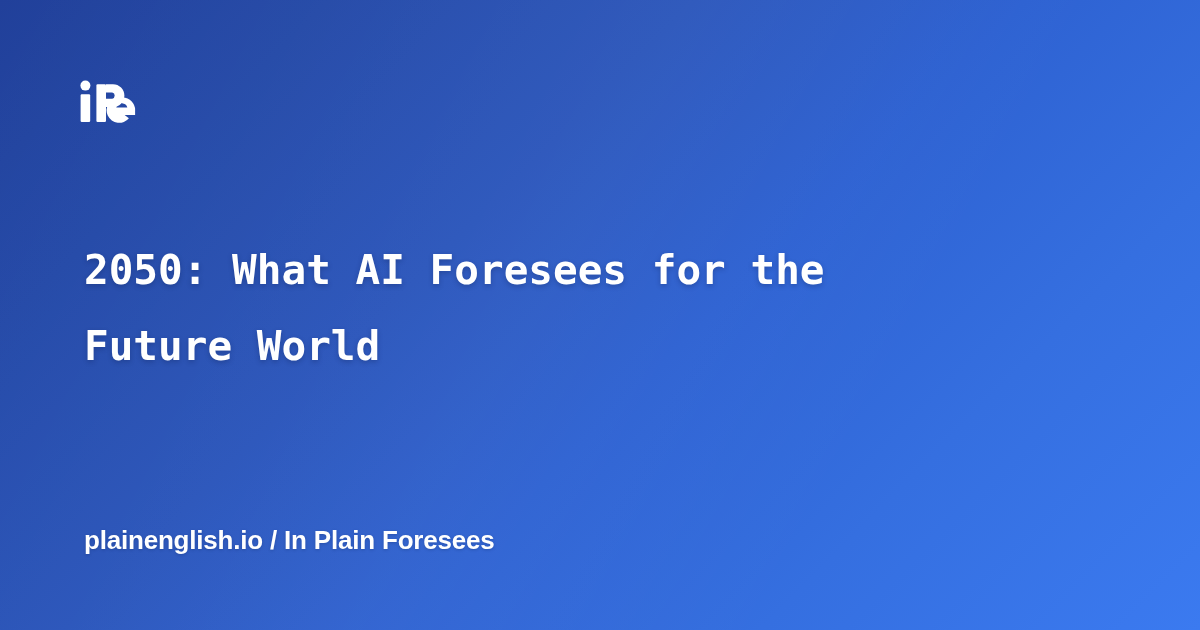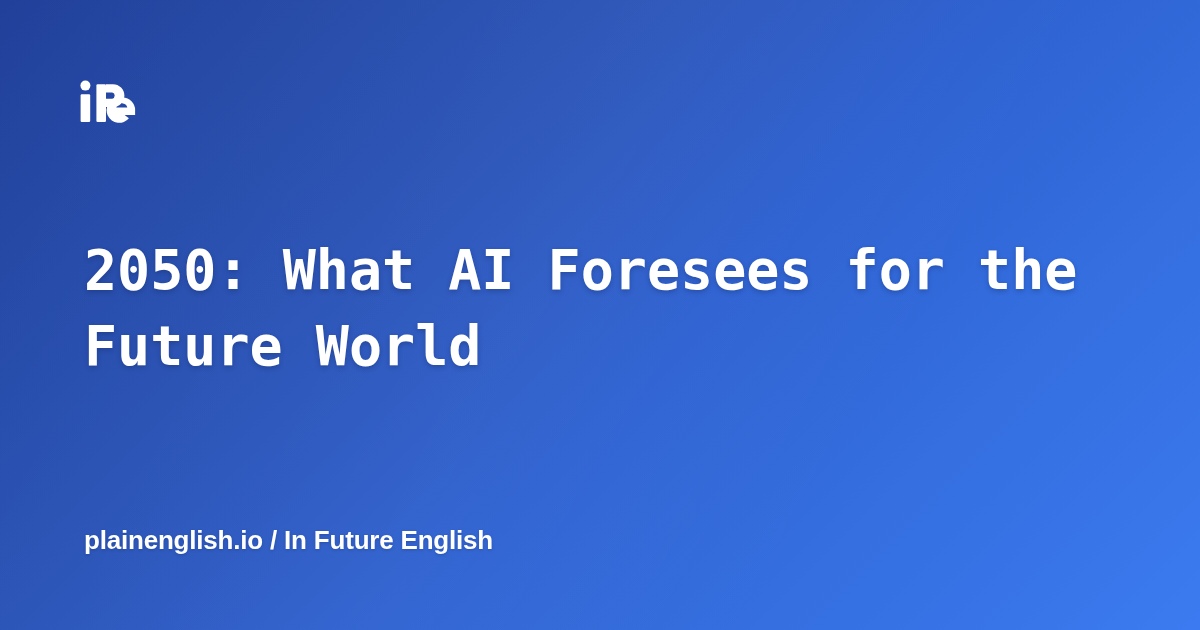--- a/index.html
+++ b/index.html
@@ -49,21 +49,21 @@
 
   
   #title {
     position: absolute;
     left: 84px;
     top: 232px;
     width: 1060px;
     margin: 0;
     font-family: "DejaVu Sans Mono", "Liberation Mono", monospace;
     font-weight: 700;
-    font-size: 55px;
+    font-size: 41px;
     line-height: 76px;
     letter-spacing: 0px;
     color: #ffffff;
     text-shadow: 0 2px 5px rgba(12, 30, 80, 0.30);
     white-space: pre-wrap;
   }
 
   
   #footer {
     position: absolute;
@@ -99,15 +99,15 @@
         <path d="M27.0 4.2 h7.0 a11.4 11.4 0 0 1 0 22.8 h-7.0 v-8.2 h6.2 a3.3 3.3 0 0 0 0-6.4 h-6.2 z"></path>
 
         <path d="M40.2 17.6 a12.6 12.6 0 1 0 9.7 20.6 l-6.6 -5.0 a5.1 5.1 0 1 1 0.7 -9.8 a5.1 5.1 0 0 1 4.3 4.0 h-11.2 v7.6 h19.0 v-3.9 a12.6 12.6 0 0 0 -12.6 -13.5 z"></path>
       </g>
     </svg>
   </div>
 
   <h1 id="title">2050: What AI Foresees for the
 Future World</h1>
 
-  <p id="footer">plainenglish.io / In Future English</p>
+  <p id="footer">plainenglish.io / In Plain Foresees</p>
 
 </div>
 
 </body></html>

